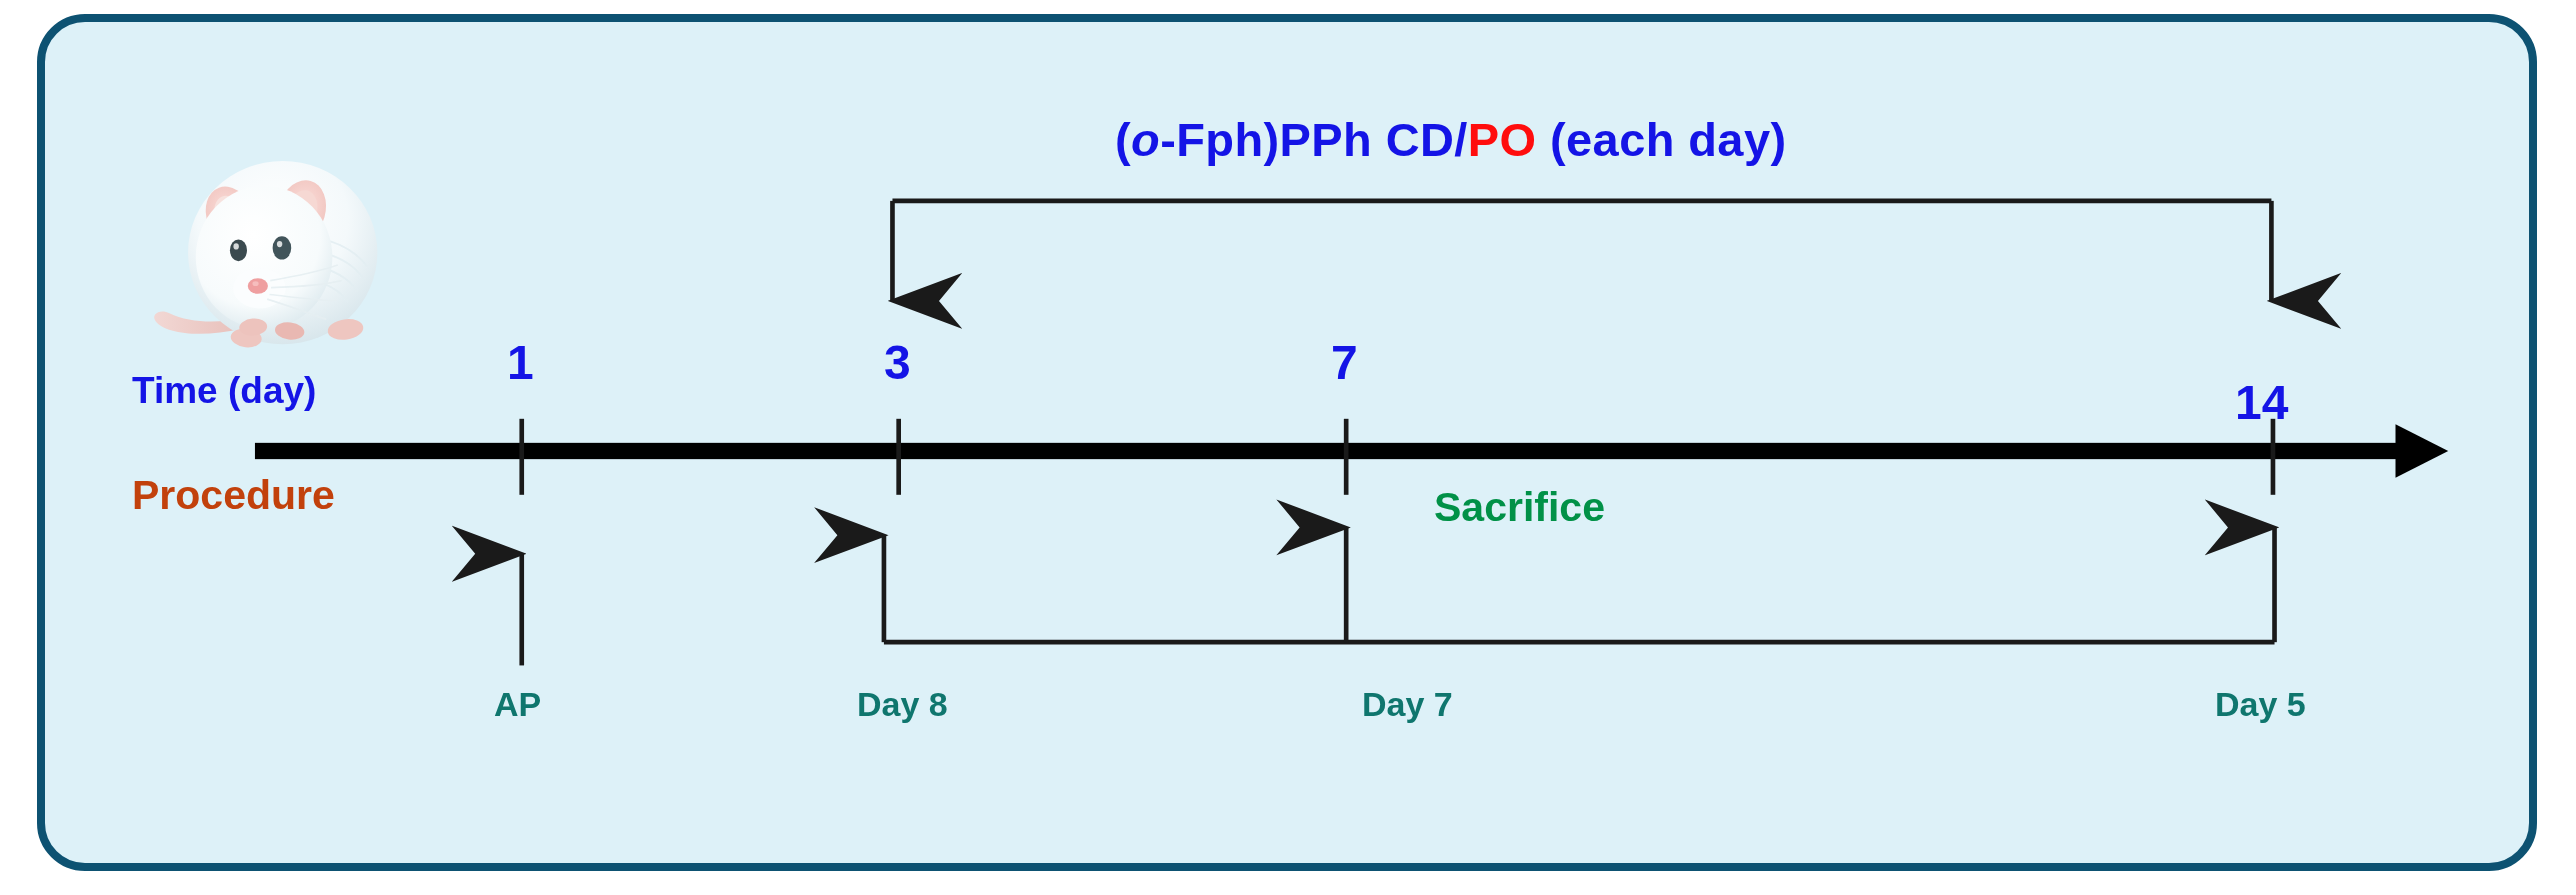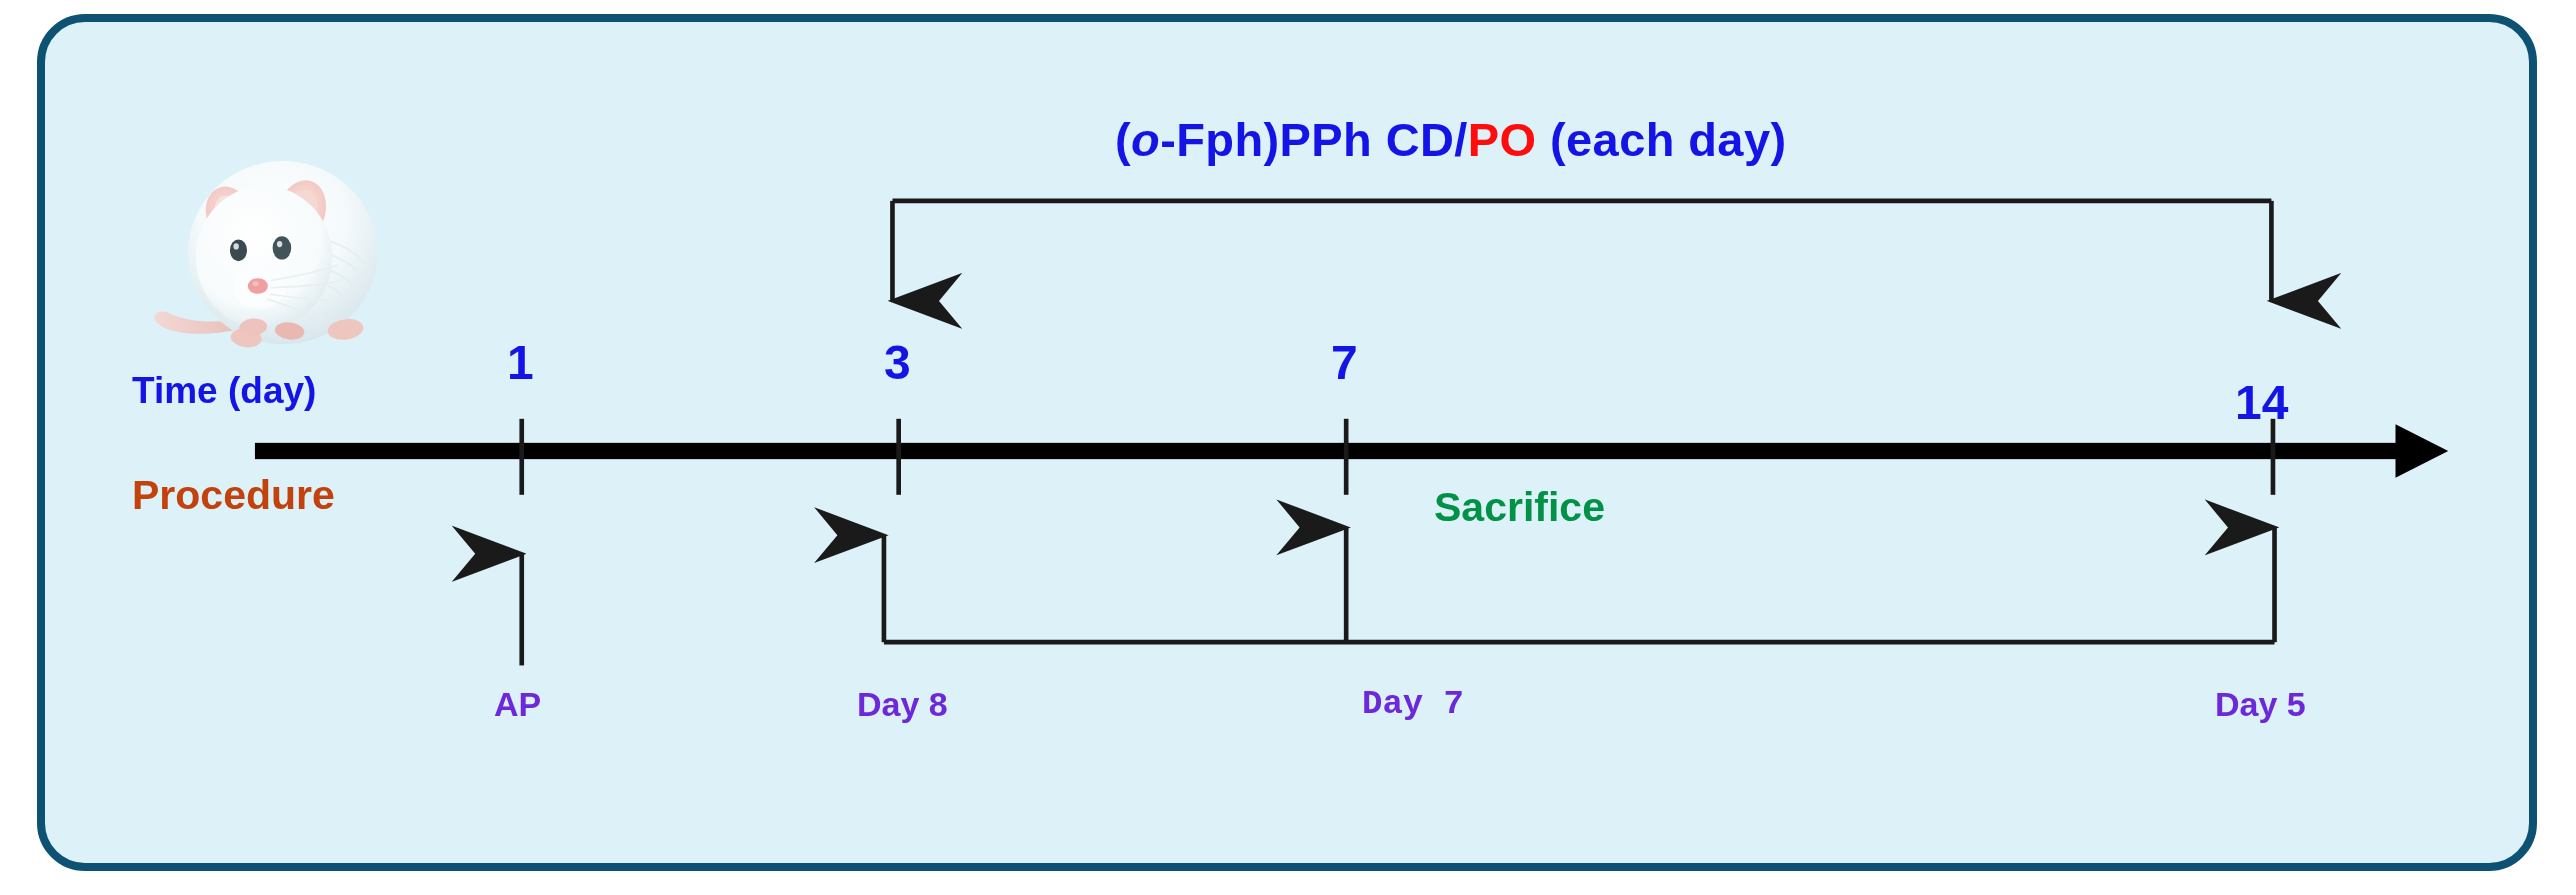--- a/index.html
+++ b/index.html
@@ -54,21 +54,21 @@
   .proc-label {
     font-size: 41px;
     color: #c2410c;
   }
   .tick-num {
     font-size: 48px;
     color: #1414e6;
   }
   .bottom-lbl {
     font-size: 34px;
-    color: #6d28d9;
+    color: #0f766e;
   }
   .sacrifice {
     font-size: 41px;
     color: #019147;
   }
   .mouse-wrap {
     position: absolute;
     left: 149px;
     top: 144px;
     width: 241px;
@@ -156,21 +156,21 @@
 
   <div class="lbl tick-num" style="left:507px; top:339px;">1</div>
   <div class="lbl tick-num" style="left:884px; top:339px;">3</div>
   <div class="lbl tick-num" style="left:1331px; top:339px;">7</div>
   <div class="lbl tick-num" style="left:2235px; top:339px;margin-top:40px;">14</div>
 
   <div class="lbl sacrifice" style="left:1434px; top:487px;">Sacrifice</div>
 
   <div class="lbl bottom-lbl" style="left:494px; top:687px;">AP</div>
   <div class="lbl bottom-lbl" style="left:857px; top:687px;">Day 8</div>
-  <div class="lbl bottom-lbl" style="left:1362px; top:687px;font-family:Liberation Mono, monospace;">Day 7</div>
+  <div class="lbl bottom-lbl" style="left:1362px; top:687px;">Day 7</div>
   <div class="lbl bottom-lbl" style="left:2215px; top:687px;">Day 5</div>
 
   <svg class="svg-layer" viewBox="0 0 3320 1154">
     <defs>
       <marker id="arrowDown" viewBox="0 0 14 16" refX="7" refY="15" markerWidth="14" markerHeight="16" orient="auto">
         <path d="M1 0 L7 16 L13 0 L7 5 Z" fill="#1a1a1a"></path>
       </marker>
       <marker id="arrowUp" viewBox="0 0 14 16" refX="7" refY="15" markerWidth="14" markerHeight="16" orient="auto">
         <path d="M1 0 L7 16 L13 0 L7 5 Z" fill="#1a1a1a"></path>
       </marker>

